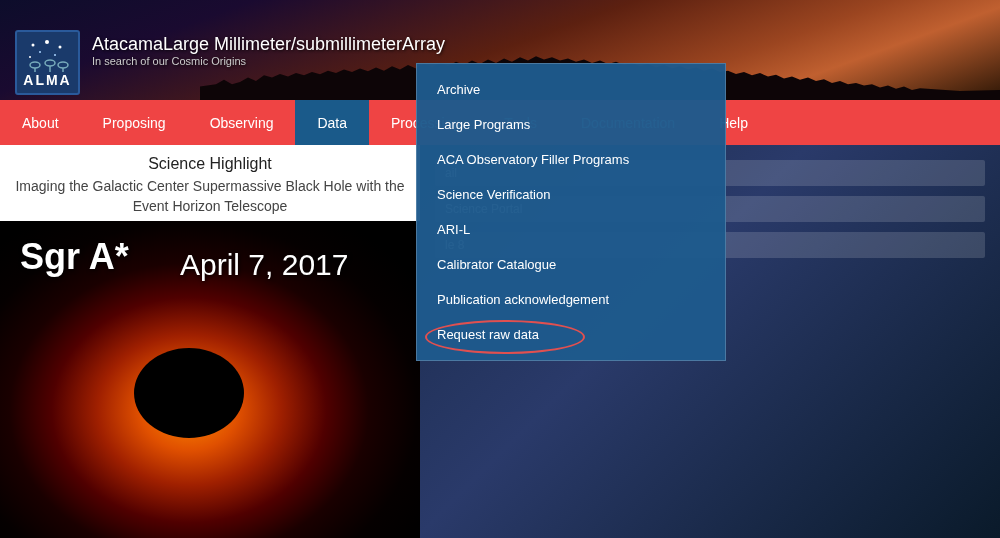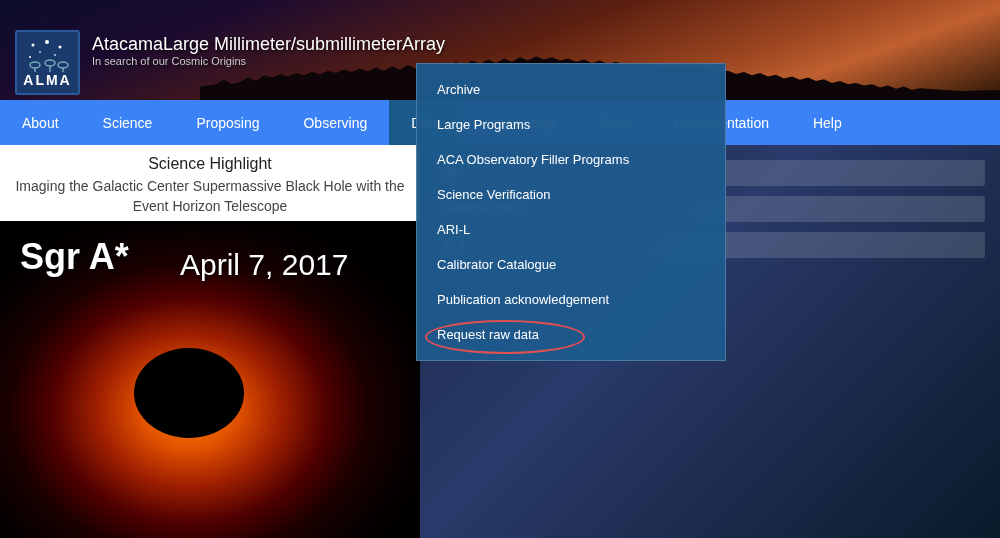--- a/index.html
+++ b/index.html
@@ -94,21 +94,21 @@
       text-shadow: 1px 1px 3px rgba(0,0,0,0.8);
     }
     .header-subtitle {
       color: #ccc;
       font-size: 11px;
       text-shadow: 1px 1px 3px rgba(0,0,0,0.8);
     }
 
     
     .navbar {
-      background: #3b82f6;
+      background: #ef4444;
       height: 45px;
       display: flex;
       align-items: stretch;
       position: relative;
       z-index: 100;
     }
     .nav-item {
       color: white;
       padding: 0 22px;
       display: flex;
@@ -278,21 +278,20 @@
     </div>
     <div class="header-title">
       <h1>AtacamaLarge Millimeter/submillimeterArray</h1>
       <div class="header-subtitle">In search of our Cosmic Origins</div>
     </div>
   </div>
 </div>
 
 <nav class="navbar">
   <a class="nav-item">About</a>
-  <a class="nav-item">Science</a>
   <a class="nav-item">Proposing</a>
   <a class="nav-item">Observing</a>
   <a class="nav-item active">Data</a>
   <a class="nav-item">Processing</a>
   <a class="nav-item">Tools</a>
   <a class="nav-item">Documentation</a>
   <a class="nav-item">Help</a>
 </nav>
 
 <div class="dropdown-menu">

